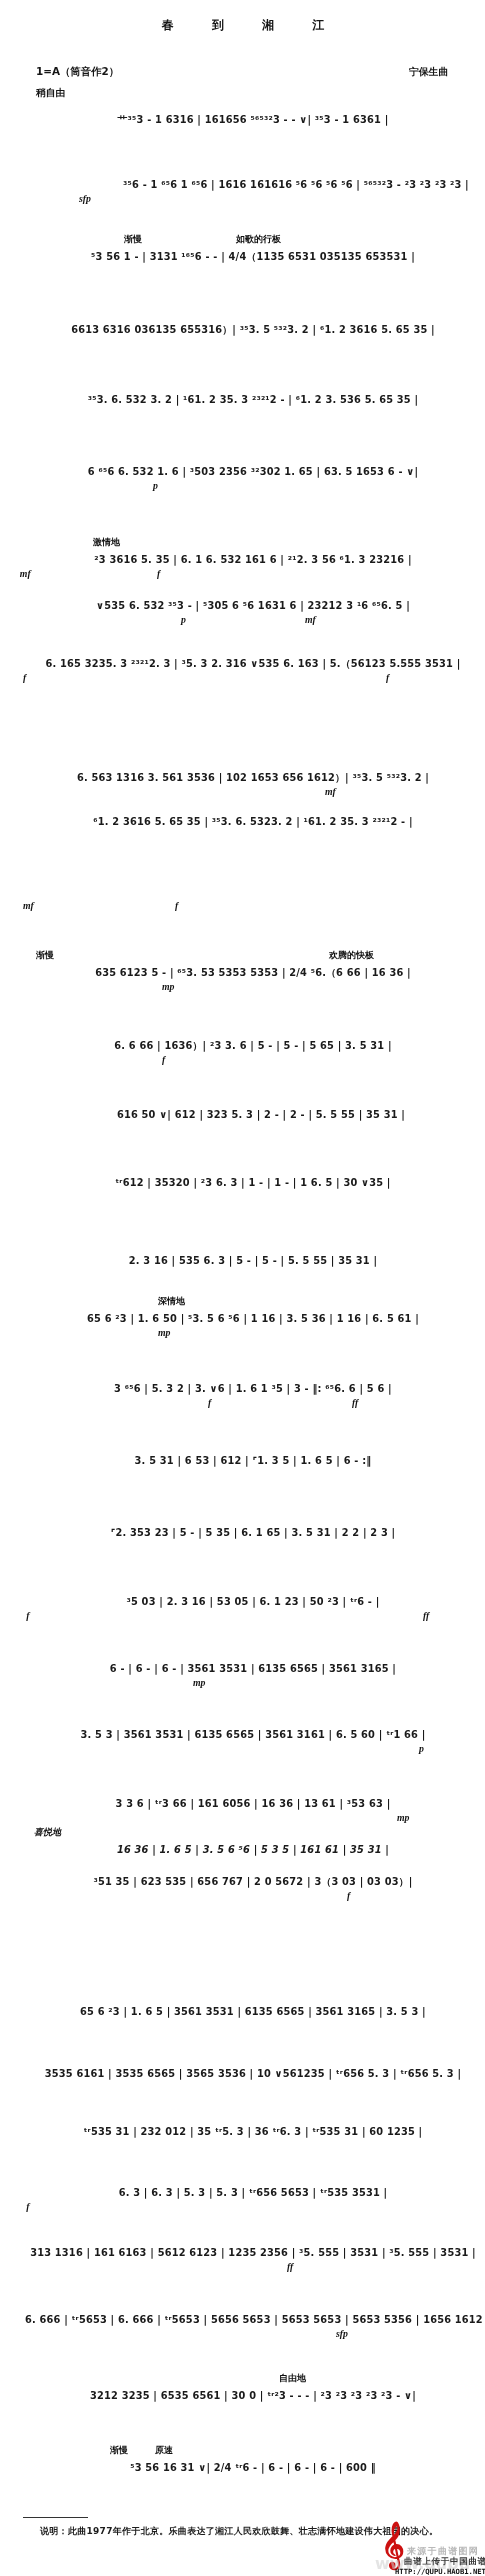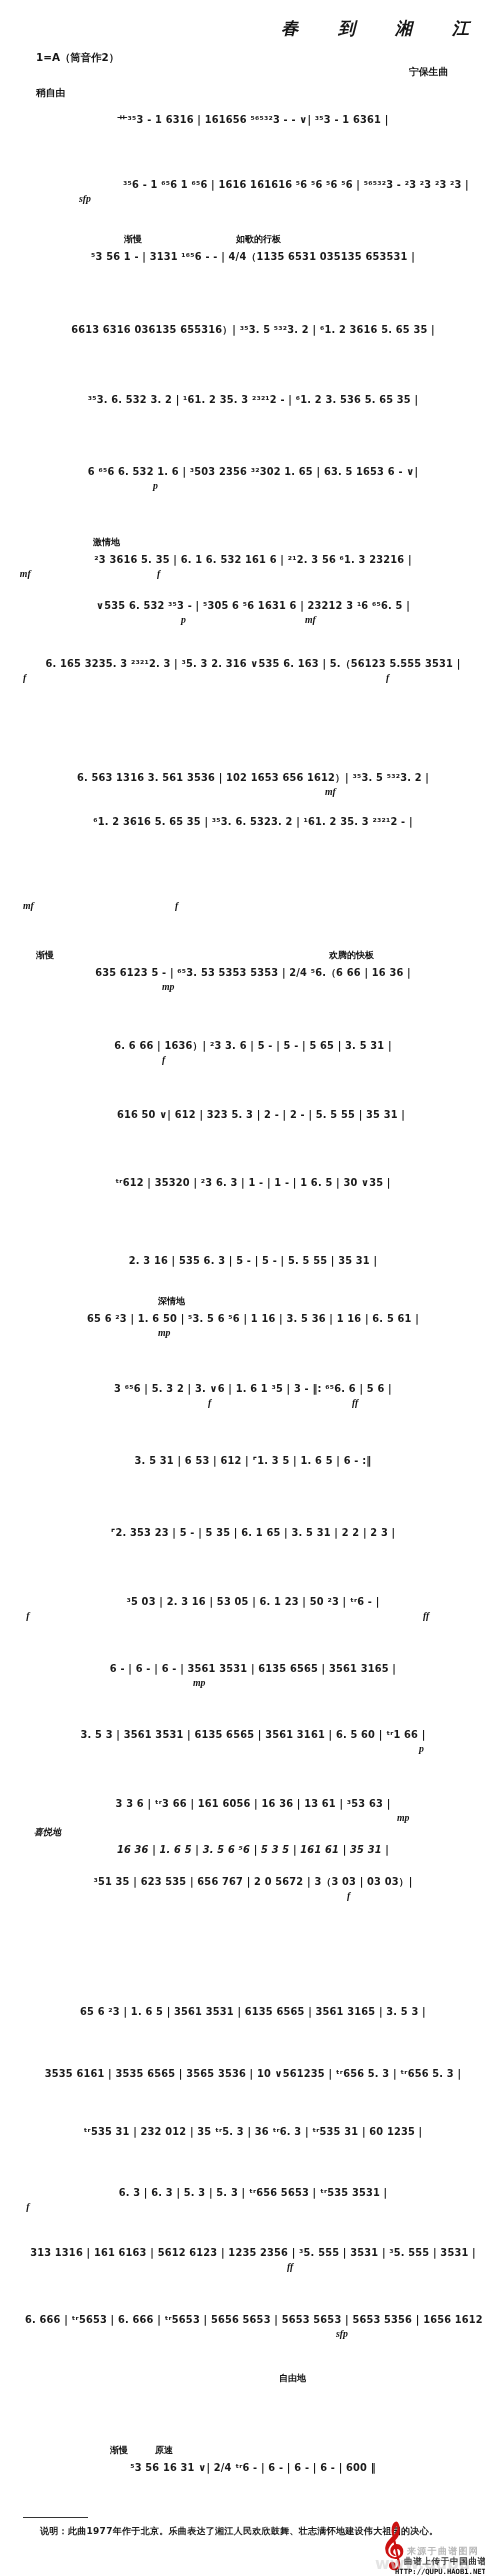--- a/index.html
+++ b/index.html
@@ -2,27 +2,26 @@
 <html style="font-size:10.4px"><head>
 <meta charset="utf-8">
 <style>
   html,body{margin:0;padding:0;background:#e8e8e8;}
   .page{
     position:relative;width:486px;height:2576px;margin:0 auto;
     background:#ffffff;overflow:hidden;
     font-family:"DejaVu Sans",sans-serif;color:#1b1b1b;
   }
   .title{
-    position:absolute;top:17px;left:0;width:486px;text-align:right;
-    font-size:17px;font-weight:bold;letter-spacing:17px;text-indent:17px;
+    position:absolute;top:17px;left:0;width:486px;text-align:center;
+    font-size:12px;font-weight:bold;letter-spacing:17px;text-indent:17px;
     color:#151515;
-    font-style:italic;
   }
   .keyline{
-    position:absolute;top:51px;left:36px;
+    position:absolute;top:65px;left:36px;
     font-size:10.4px;font-weight:bold;color:#161616;text-align:right;
   }
   .composer{
     position:absolute;top:66px;left:409px;
     font-size:9.8px;font-weight:bold;color:#161616;
   }
   .tempo{
     position:absolute;top:87px;left:36px;
     font-size:9.8px;font-weight:bold;color:#161616;
   }
@@ -205,20 +204,21 @@
       <div class="sys" style="top: 2247px;">
         <div class="notes">313 1316 | 161 6163 | 5612 6123 | 1235 2356 | ³5. 555 | 3531 | ³5. 555 | 3531 |</div>
         <span class="dyn" style="left: 262px;">ff</span>
       </div>
       <div class="sys" style="top: 2314px;">
         <div class="notes">6. 666 | ᵗʳ5653 | 6. 666 | ᵗʳ5653 | 5656 5653 | 5653 5653 | 5653 5356 | 1656 1612 |</div>
         <span class="dyn" style="left: 311px;">sfp</span>
       </div>
       <div class="sys" style="top: 2390px;">
         <span class="lbl" style="left: 254px;">自由地</span>
+        <div class="notes">3212 3235 | 6535 6561 | 30 0 | ᵗʳ²3 - - - | ²3 ²3 ²3 ²3 ²3 - ∨|</div>
       </div>
       <div class="sys" style="top: 2462px;">
         <span class="lbl" style="left: 85px;">渐慢</span>
         <span class="lbl" style="left: 130px;">原速</span>
         <div class="notes">⁵3 56 16 31 ∨| 2/4 ᵗʳ6 - | 6 - | 6 - | 6 - | 600 ‖</div>
       </div>
     </div>
 
   <div class="foot-rule"></div>
   <div class="footnote">说明：此曲1977年作于北京。乐曲表达了湘江人民欢欣鼓舞、壮志满怀地建设伟大祖国的决心。</div>

